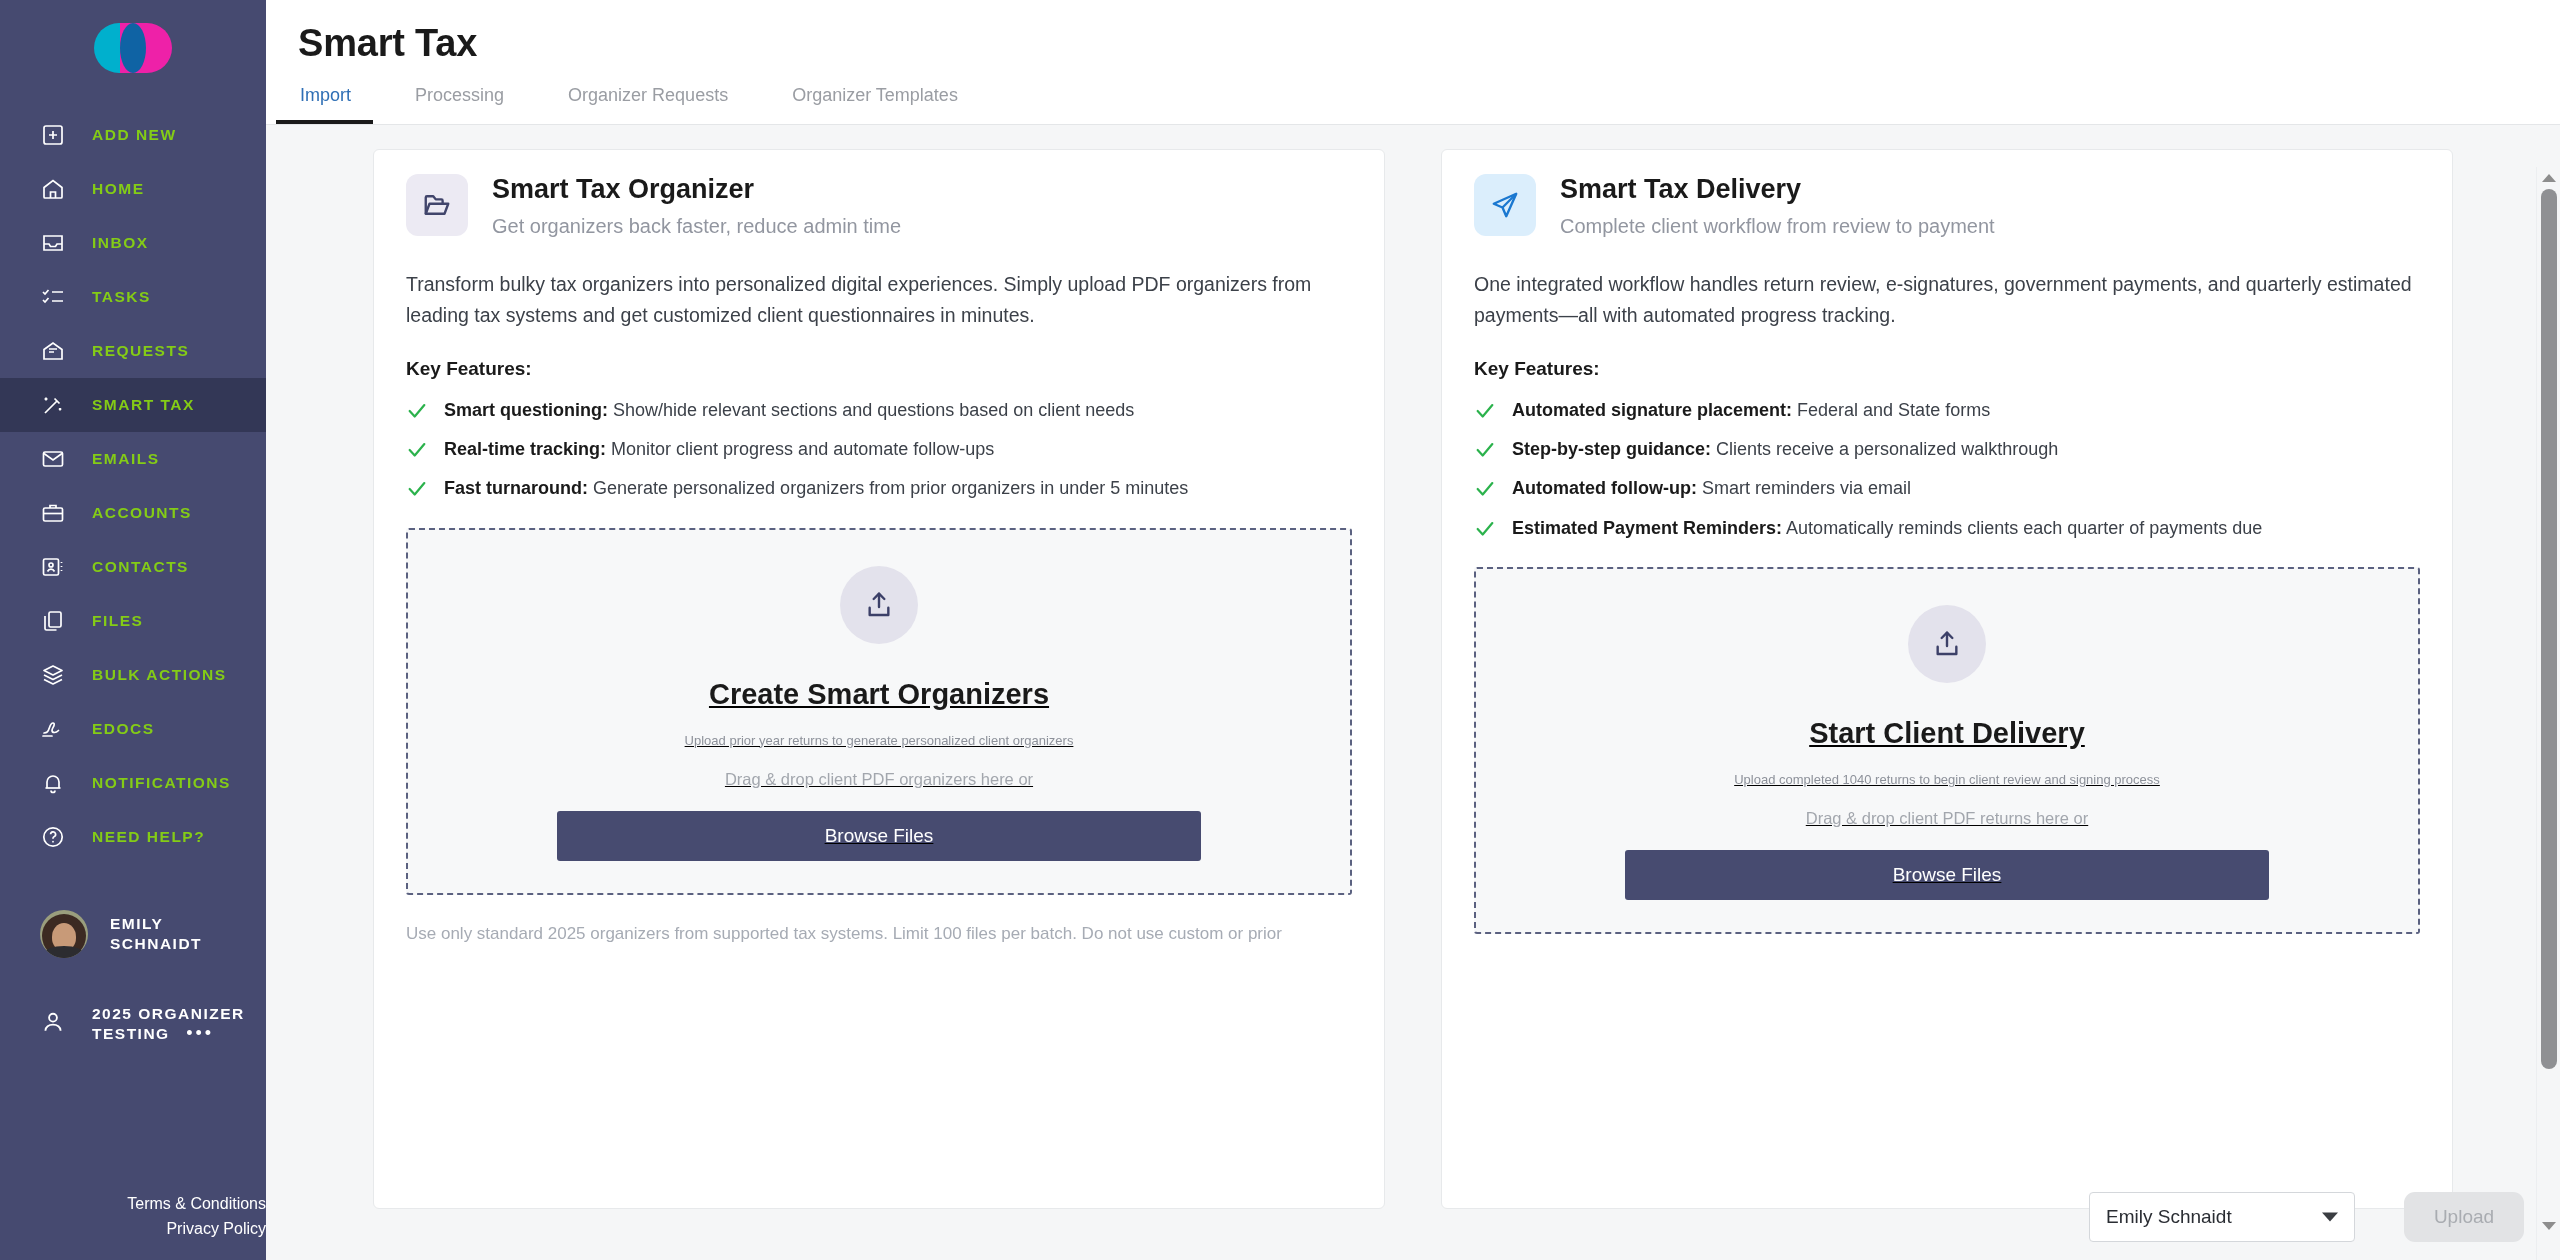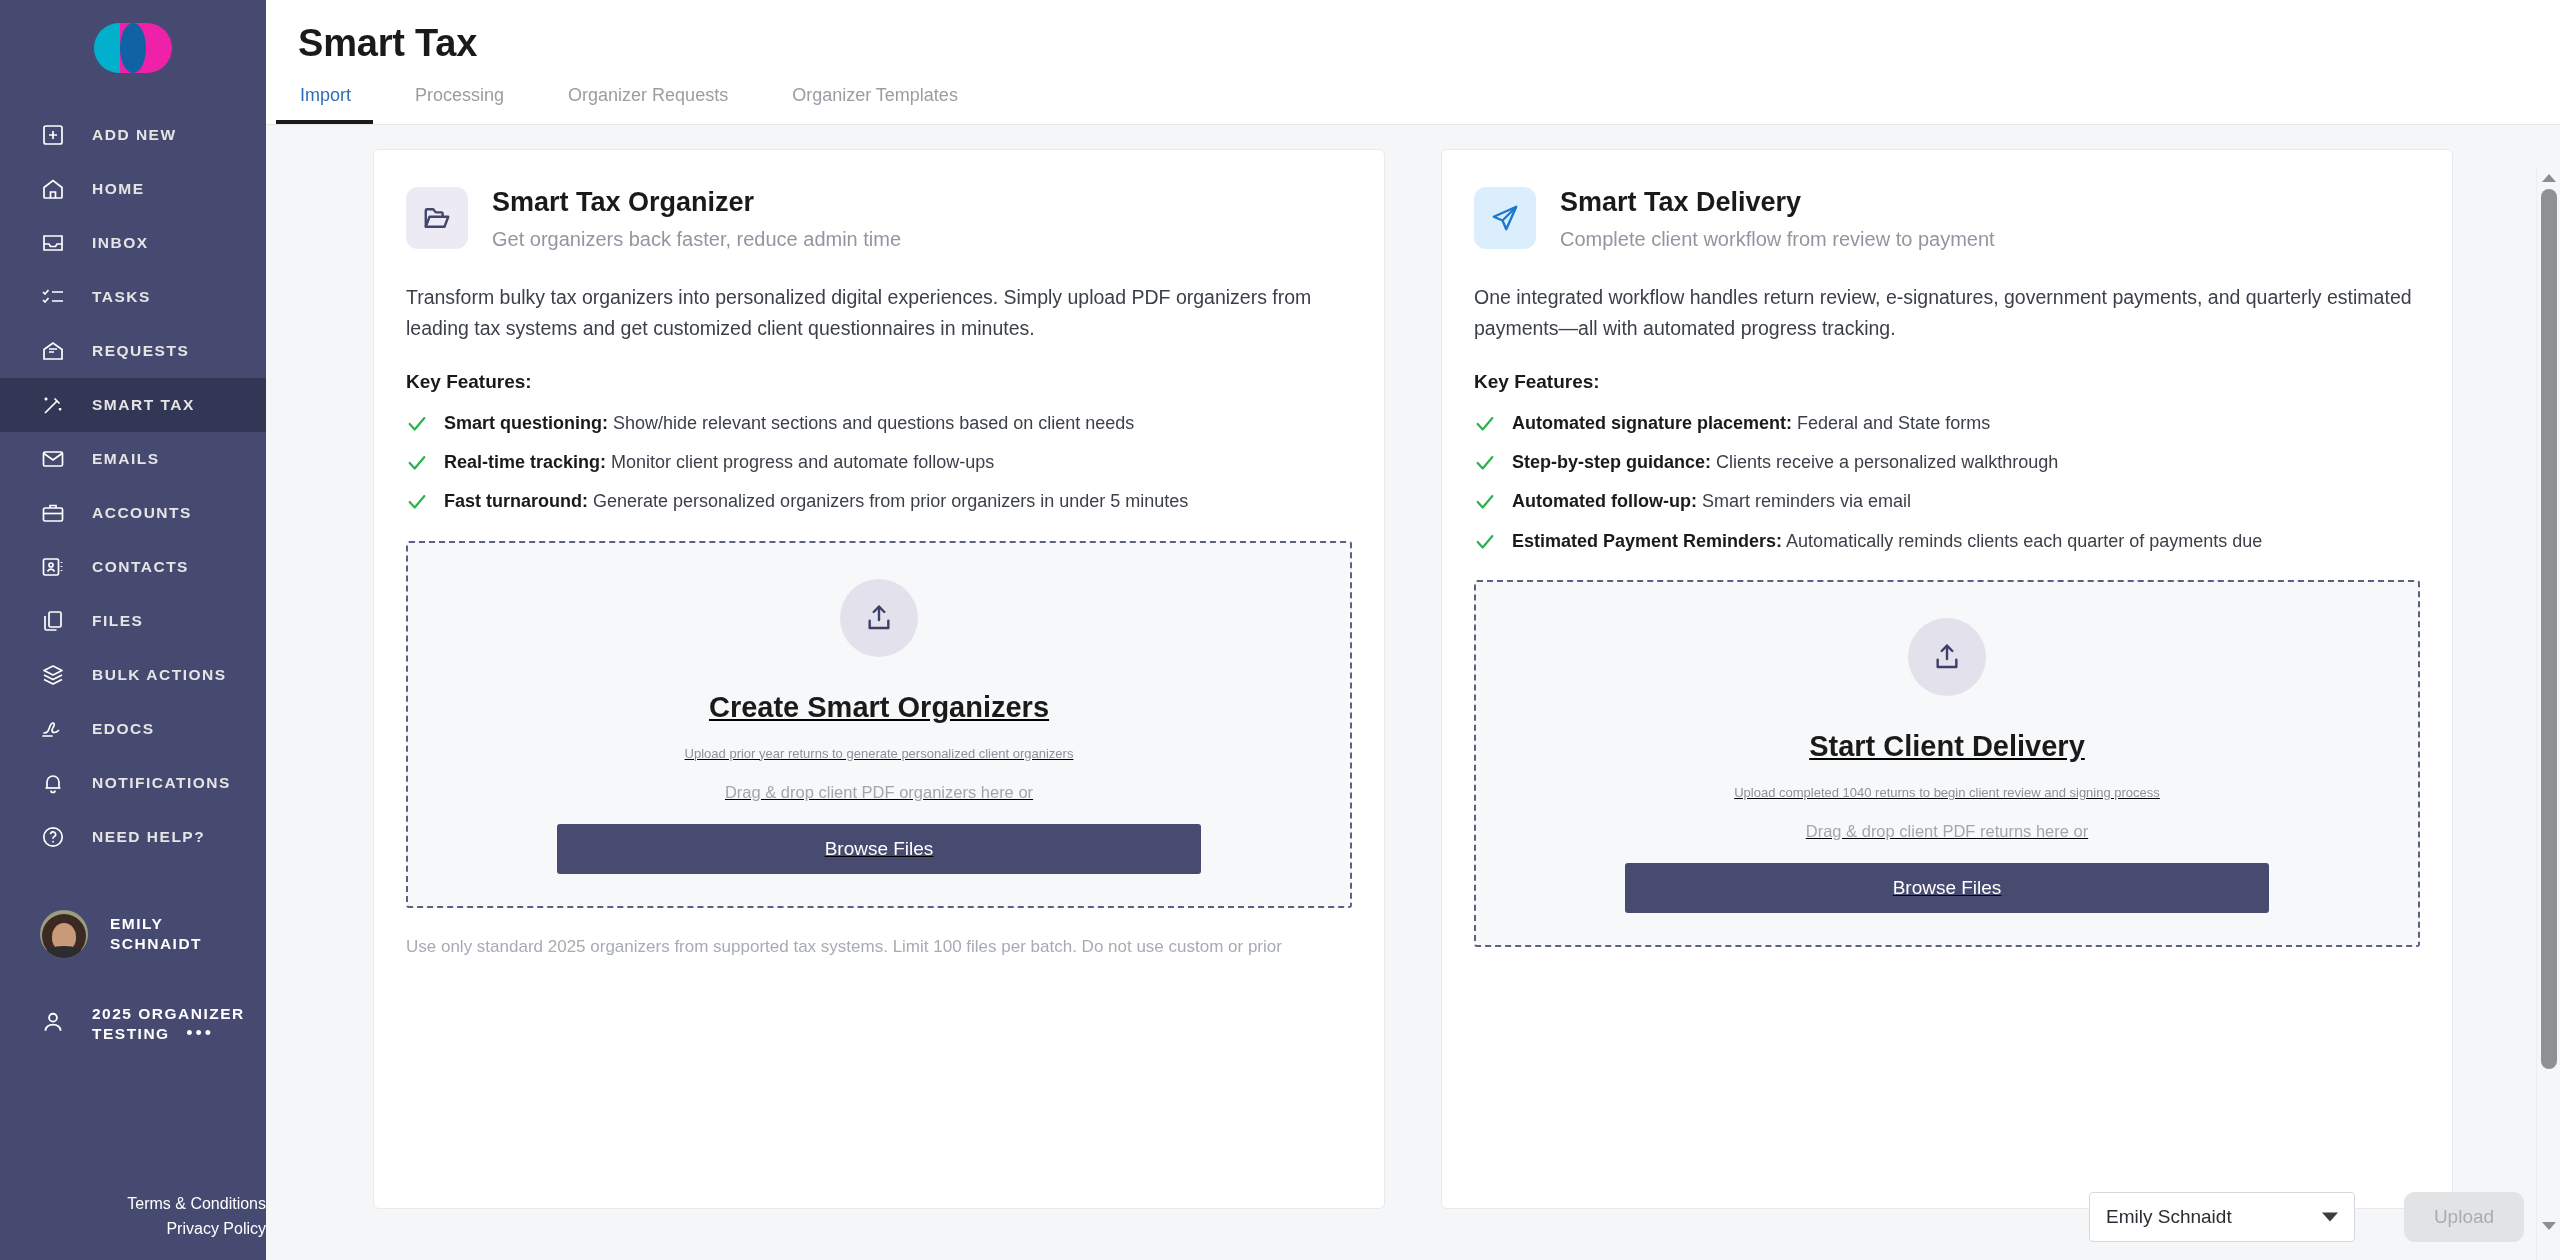--- a/index.html
+++ b/index.html
@@ -33,21 +33,21 @@
   .logo .overlap {
     position: absolute; left: 26px; top: 0; width: 26px; height: 50px;
     background: #0f63a4;
     border-radius: 13px / 25px;
   }
 
   .nav { display: flex; flex-direction: column; margin-top: 12px; }
   .nav-item {
     display: flex; align-items: center;
     height: 54px; padding-left: 40px; gap: 26px;
-    color: #e5e5e5; cursor: pointer; position: relative;
+    color: #84cc16; cursor: pointer; position: relative;
   }
   .nav-item.active { background: #333756; }
   .nav-item .nav-ico {
     width: 26px; height: 26px; display: flex; align-items: center; justify-content: center;
     flex: 0 0 26px;
   }
   .nav-item .nav-ico svg { display: block; }
   .nav-label {
     font-size: 15.5px; font-weight: 700; letter-spacing: 1.5px;
     text-transform: uppercase; line-height: 1.22;
@@ -124,21 +124,21 @@
     padding: 24px 34px 0 34px;
     display: flex; gap: 56px; justify-content: center;
     background: #f5f6f7;
   }
 
   .card {
     background: #ffffff;
     border: 1px solid #e7e9eb;
     border-radius: 6px;
     width: 1012px; max-width: 1012px;
-    padding: 37px 32px 24px 32px;
+    padding: 24px 32px 24px 32px;
     height: 1060px;
     overflow: hidden;
   }
 
   .card-head { display: flex; align-items: flex-start; gap: 24px; margin-bottom: 30px; }
   .card-ico {
     width: 62px; height: 62px; border-radius: 12px;
     display: flex; align-items: center; justify-content: center; flex: 0 0 62px;
   }
   .card-ico.purple { background: #eceaf3; }

